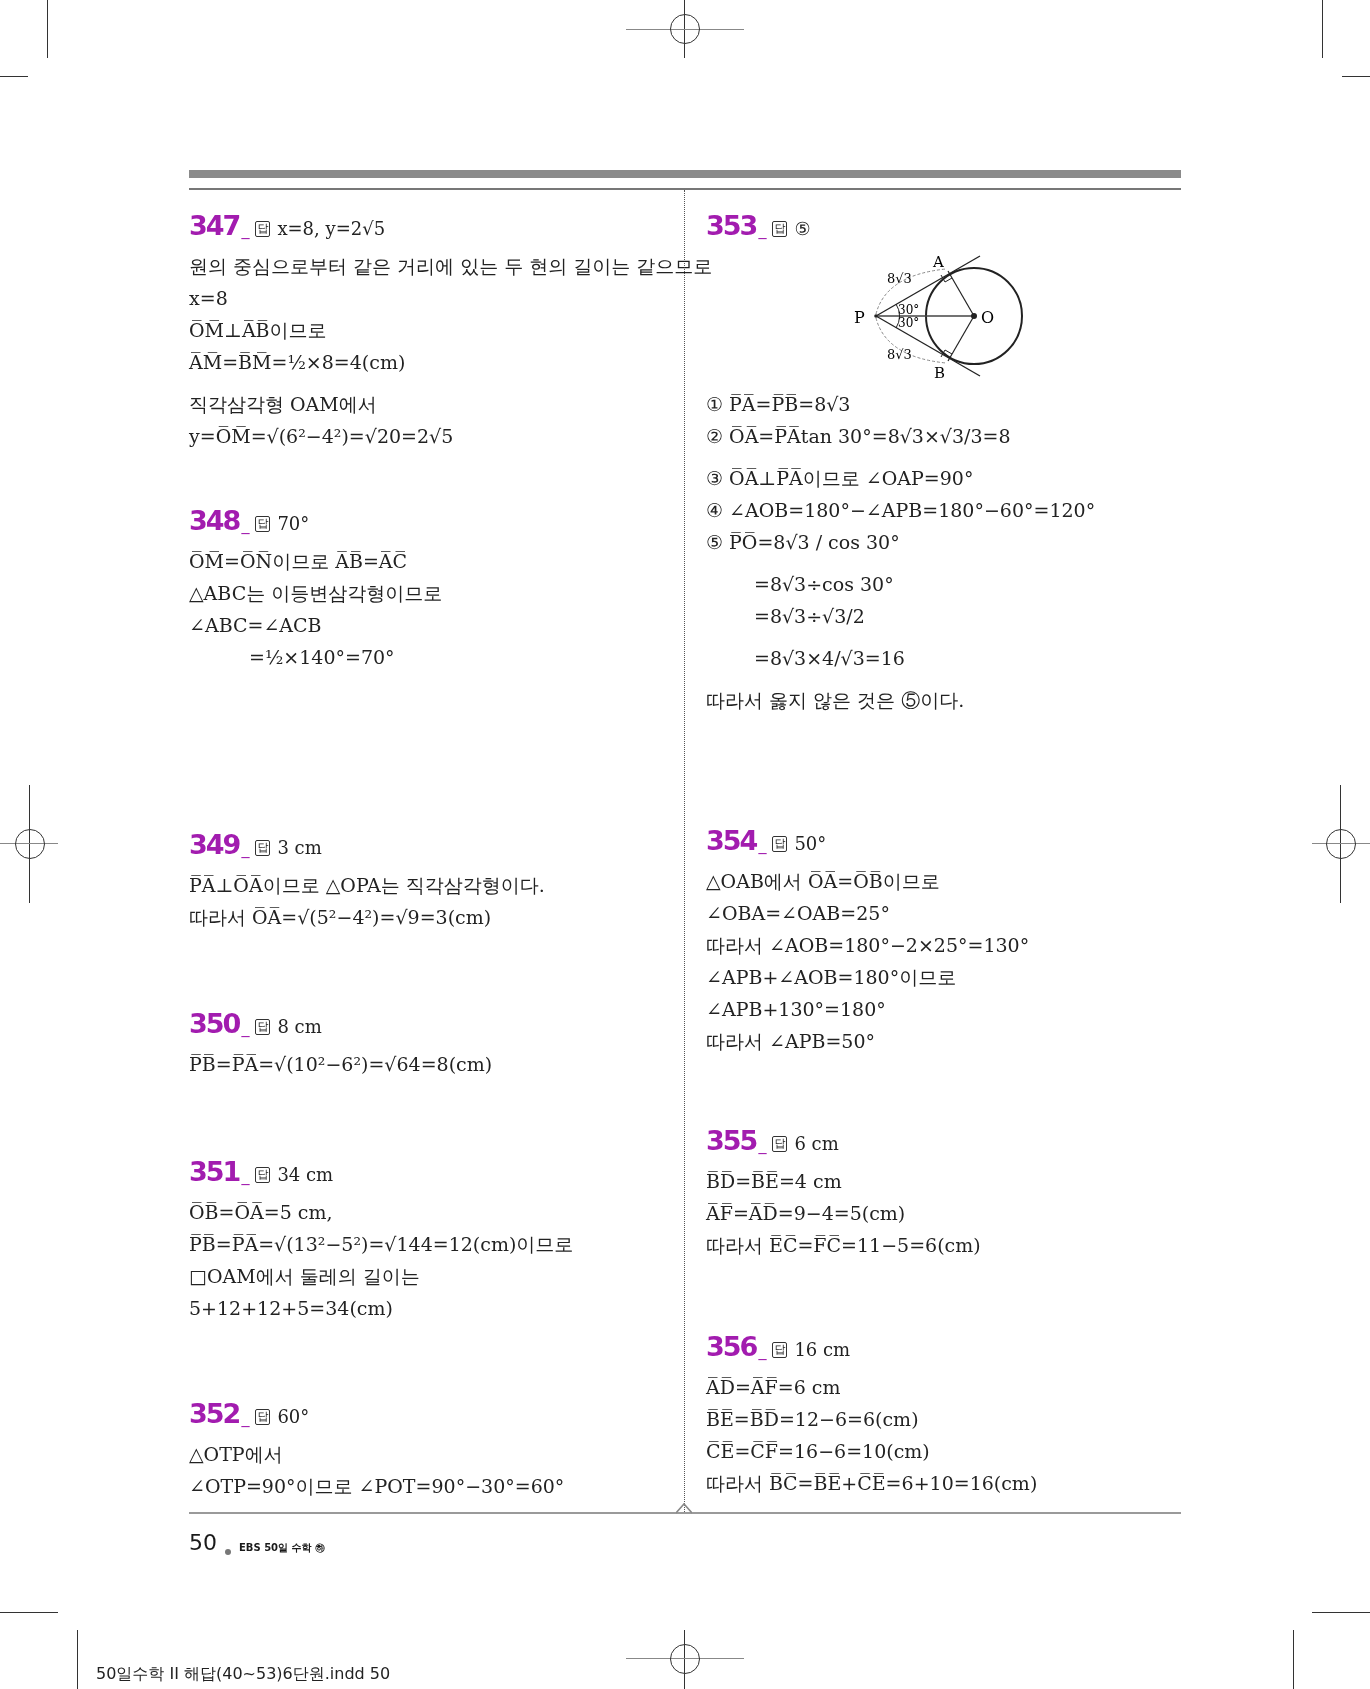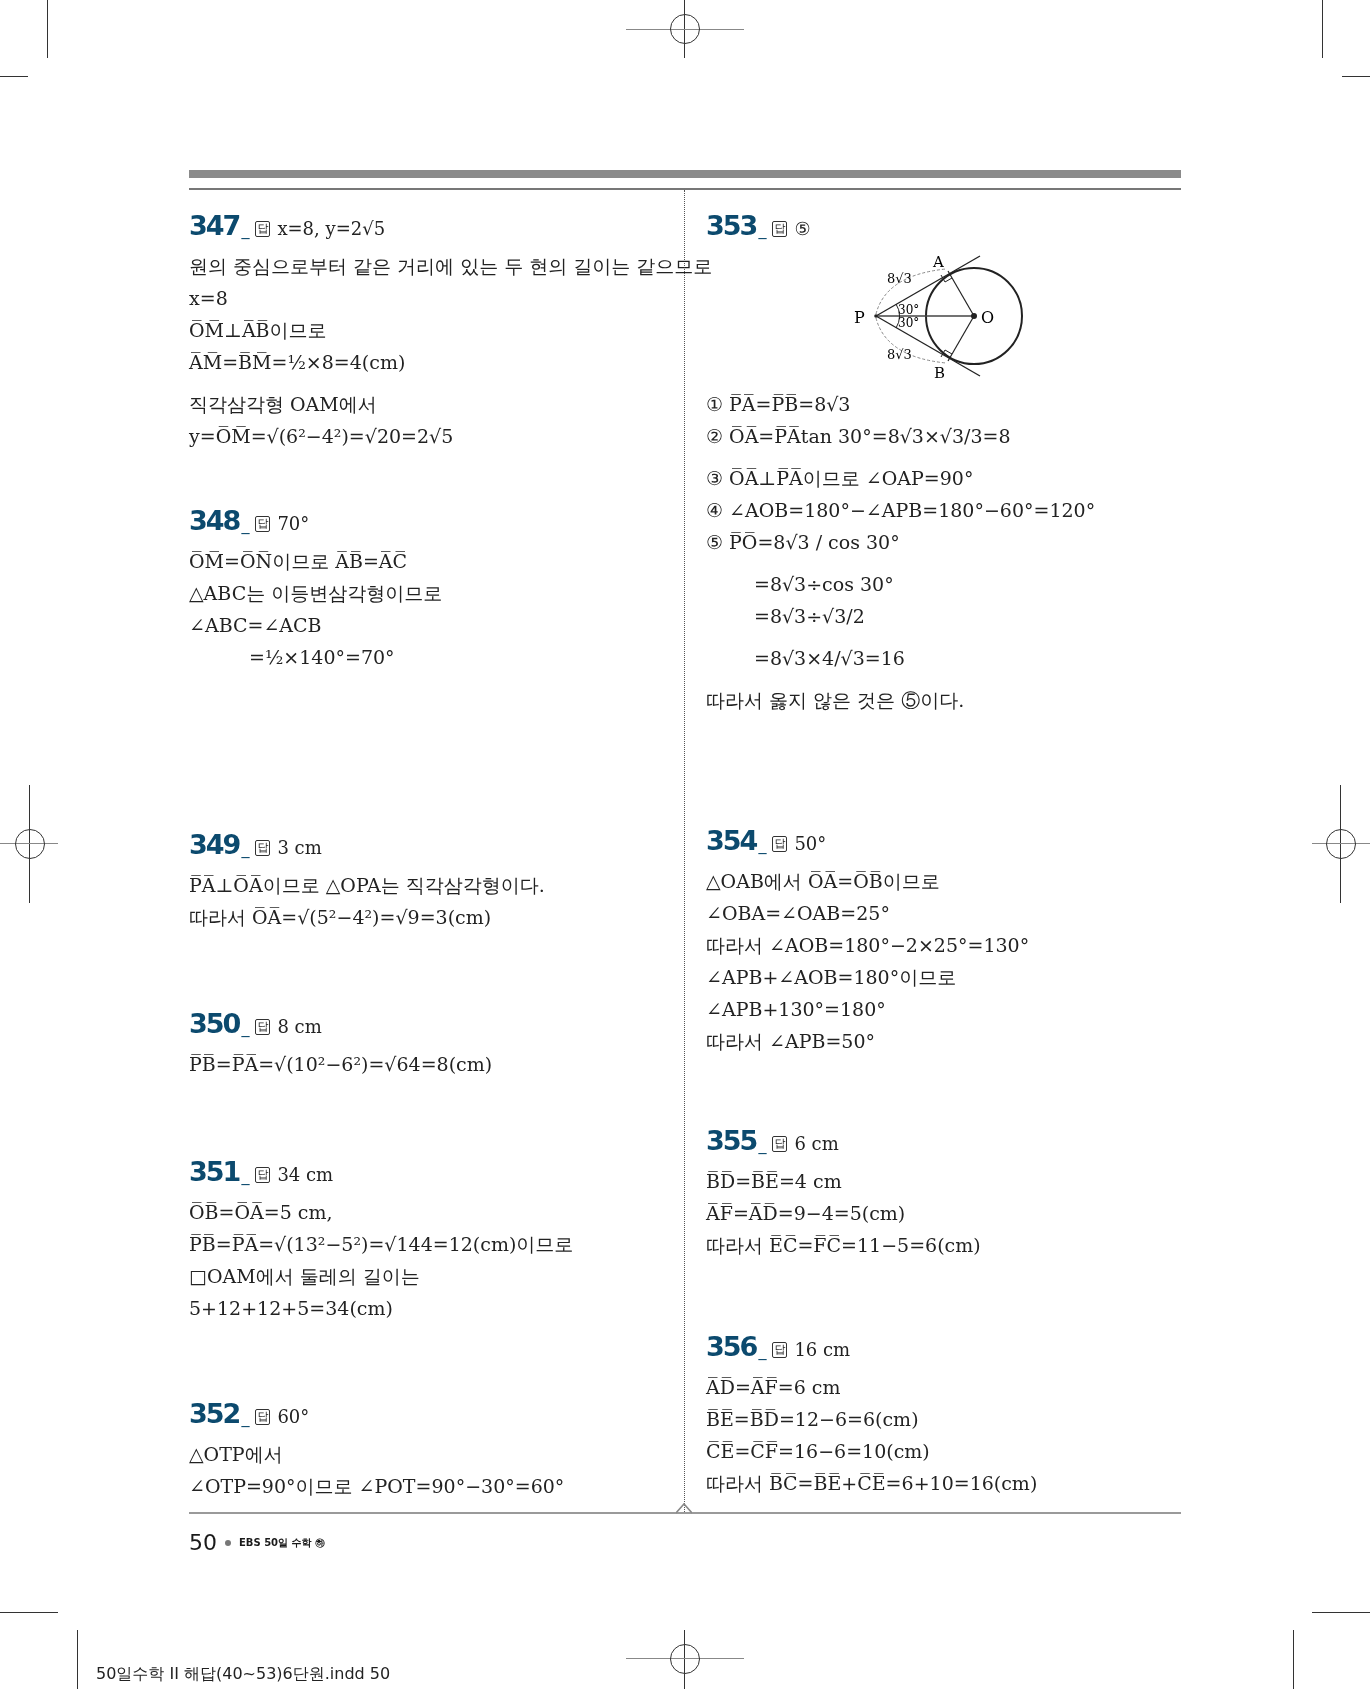--- a/index.html
+++ b/index.html
@@ -8,29 +8,29 @@
   .line { position:absolute; background:#333; }
   .regmark { position:absolute; width:30px; height:30px; border:1px solid #333; border-radius:50%; box-sizing:border-box; }
   .topbar { position:absolute; left:189px; top:170px; width:992px; height:8px; background:#8a8a8a; }
   .topthin { position:absolute; left:189px; top:188px; width:992px; height:2px; background:#777; }
   .divider { position:absolute; left:684px; top:190px; height:1322px; border-left:1.5px dotted #555; }
   .botrule { position:absolute; left:189px; top:1512px; width:992px; height:2px; background:#9a9a9a; }
   .notch { position:absolute; left:676px; top:1502px; width:16px; height:12px; }
   .col { position:absolute; font-size:19px; line-height:32px; }
   .prob { position:absolute; }
   .phead { display:flex; align-items:baseline; gap:4px; height:40px; }
-  .pnum { font-family:"DejaVu Sans","Liberation Sans",sans-serif; font-weight:bold; font-size:27px; letter-spacing:-2px; color:#0c4a6e; }
+  .pnum { font-family:"DejaVu Sans","Liberation Sans",sans-serif; font-weight:bold; font-size:27px; letter-spacing:-2px; color:#a21caf; }
   .pnum::after { content:"_"; font-size:16px; font-weight:normal; letter-spacing:0; margin-left:2px; }
   .dap { display:inline-block; font-family:"DejaVu Sans","Liberation Sans",sans-serif; font-size:11px; border:1px solid #333; border-radius:2px; padding:0 1px; line-height:14px; margin:0 3px 0 2px; position:relative; top:-3px; }
   .ans { font-size:18px; }
   .ln { white-space:pre; height:32px; }
   .ln.tall { height:42px; }
   .ln.indent { padding-left:60px; }
   .ln.indent2 { padding-left:48px; }
-  .footer { position:absolute; left:189px; top:1530px; font-family:"DejaVu Sans","Liberation Sans",sans-serif; font-size:19px; font-weight:bold; color:#1a1a1a; display:flex; align-items:center; gap:8px; }
+  .footer { position:absolute; left:189px; top:1530px; font-family:"DejaVu Sans","Liberation Sans",sans-serif; font-size:19px; font-weight:bold; color:#1a1a1a; display:flex; align-items:flex-end; gap:8px; }
   .footer .pg { font-weight:normal; font-size:22px; }
   .footer .dot { width:6px; height:6px; border-radius:50%; background:#777; display:inline-block; }
   .footer .book { font-size:10px; }
   .slug { position:absolute; top:1664px; font-family:"DejaVu Sans","Liberation Sans",sans-serif; font-size:16px; color:#222; }
 </style>
 </head>
 <body>
 
 <div class="line" style="left:47px;top:0;width:1px;height:58px;"></div>
 <div class="line" style="left:0;top:76px;width:28px;height:1px;"></div>

